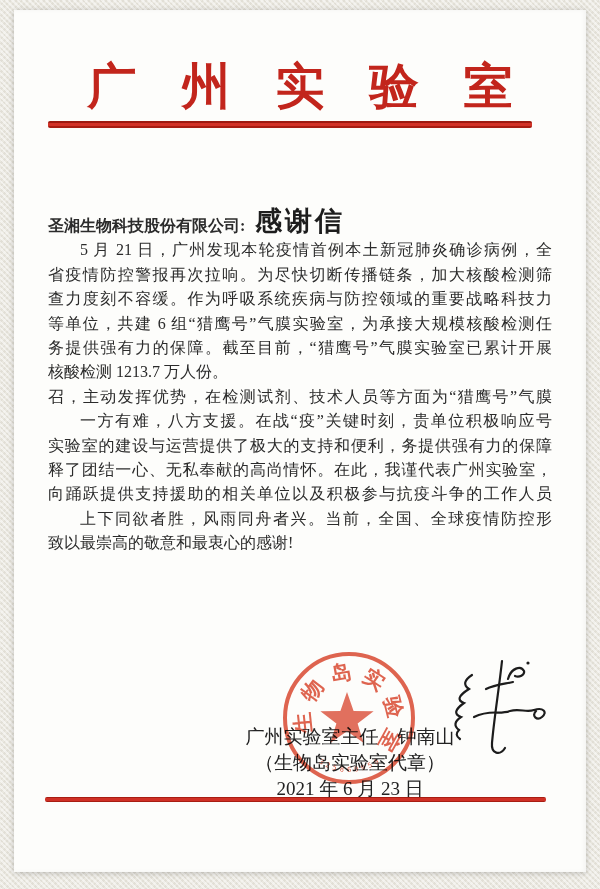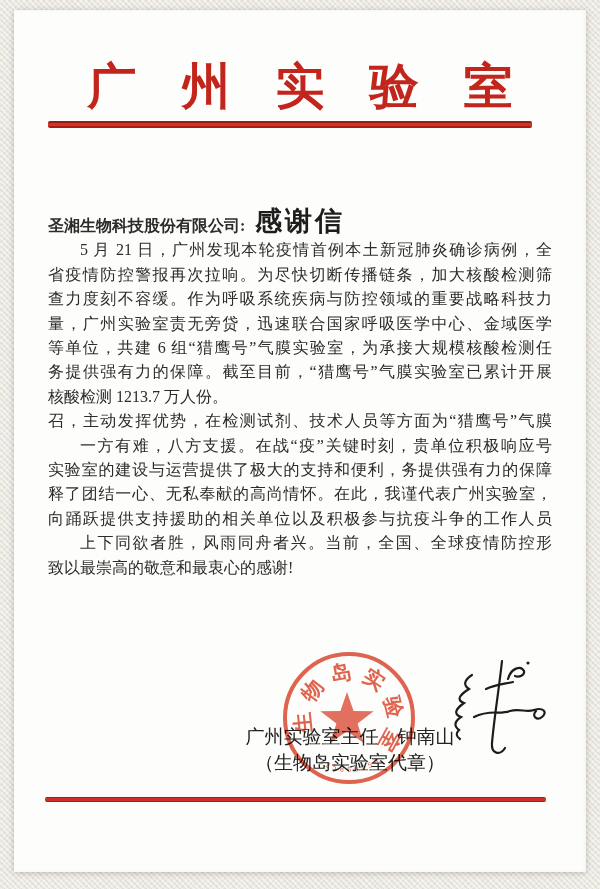--- a/index.html
+++ b/index.html
@@ -99,36 +99,36 @@
   <div class="head-rule"></div>
 
   <div class="doc-title">感谢信</div>
 
   <div class="letter-body">
     <div class="bline recipient">圣湘生物科技股份有限公司:</div>
 
   <div class="bline just ind">5 月 21 日，广州发现本轮疫情首例本土新冠肺炎确诊病例，全</div>
       <div class="bline just">省疫情防控警报再次拉响。为尽快切断传播链条，加大核酸检测筛</div>
       <div class="bline just">查力度刻不容缓。作为呼吸系统疾病与防控领域的重要战略科技力</div>
-      <div class="bline just">量，广州实验室责无旁贷，迅速联合国家呼吸医学中心、金域医学</div>
       <div class="bline just">等单位，共建 6 组“猎鹰号”气膜实验室，为承接大规模核酸检测任</div>
       <div class="bline just">务提供强有力的保障。截至目前，“猎鹰号”气膜实验室已累计开展</div>
       <div class="bline">核酸检测 1213.7 万人份。</div>
       <div class="bline just">召，主动发挥优势，在检测试剂、技术人员等方面为“猎鹰号”气膜</div>
       <div class="bline just ind">一方有难，八方支援。在战“疫”关键时刻，贵单位积极响应号</div>
       <div class="bline just">实验室的建设与运营提供了极大的支持和便利，务提供强有力的保障</div>
       <div class="bline just">释了团结一心、无私奉献的高尚情怀。在此，我谨代表广州实验室，</div>
       <div class="bline just">向踊跃提供支持援助的相关单位以及积极参与抗疫斗争的工作人员</div>
       <div class="bline just ind">上下同欲者胜，风雨同舟者兴。当前，全国、全球疫情防控形</div>
       <div class="bline">致以最崇高的敬意和最衷心的感谢!</div>
     </div>
 
   <div class="signature-block">
     <div>广州实验室主任　钟南山</div>
     <div>（生物岛实验室代章）</div>
+    <div>2021 年 6 月 23 日</div>
   </div>
 
   <div class="seal">
     <svg width="132" height="132" viewBox="0 0 132 132">
       <polygon transform="translate(60,64)" points="0,-28 6.6,-9.1 26.6,-8.7 10.6,3.5 16.5,22.7 0,11.2 -16.5,22.7 -10.6,3.5 -26.6,-8.7 -6.6,-9.1" fill="#dc4f38" opacity="0.92"></polygon>
     </svg>
     <div>
         <span class="arc-char" style="transform: rotate(-96deg) translateY(-46px);">生</span>
         <span class="arc-char" style="transform: rotate(-53deg) translateY(-46px);">物</span>
         <span class="arc-char" style="transform: rotate(-10deg) translateY(-46px);">岛</span>

